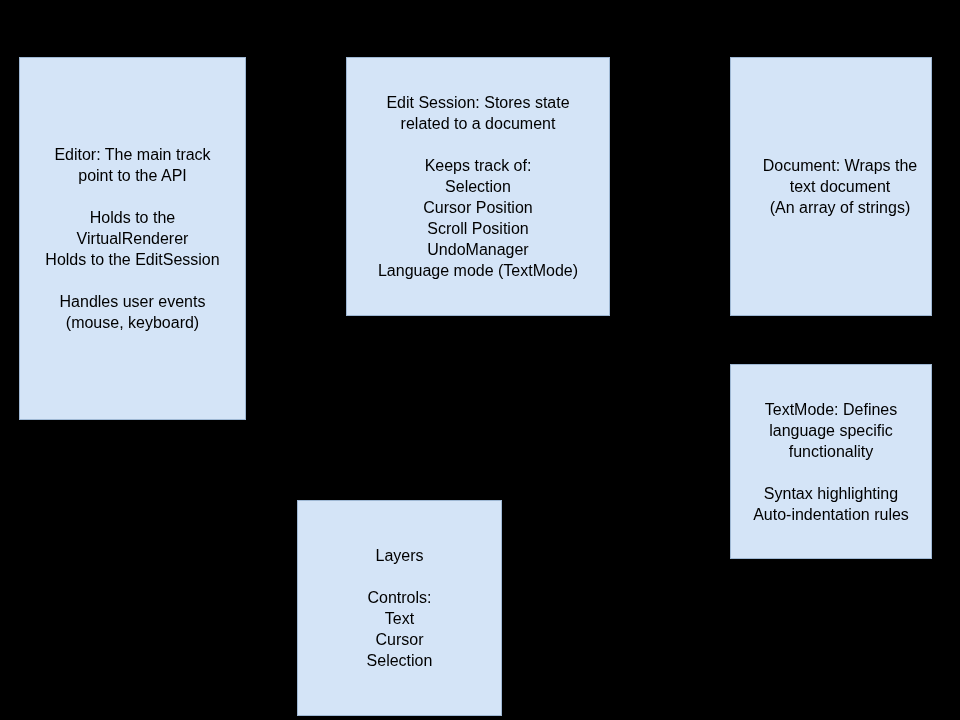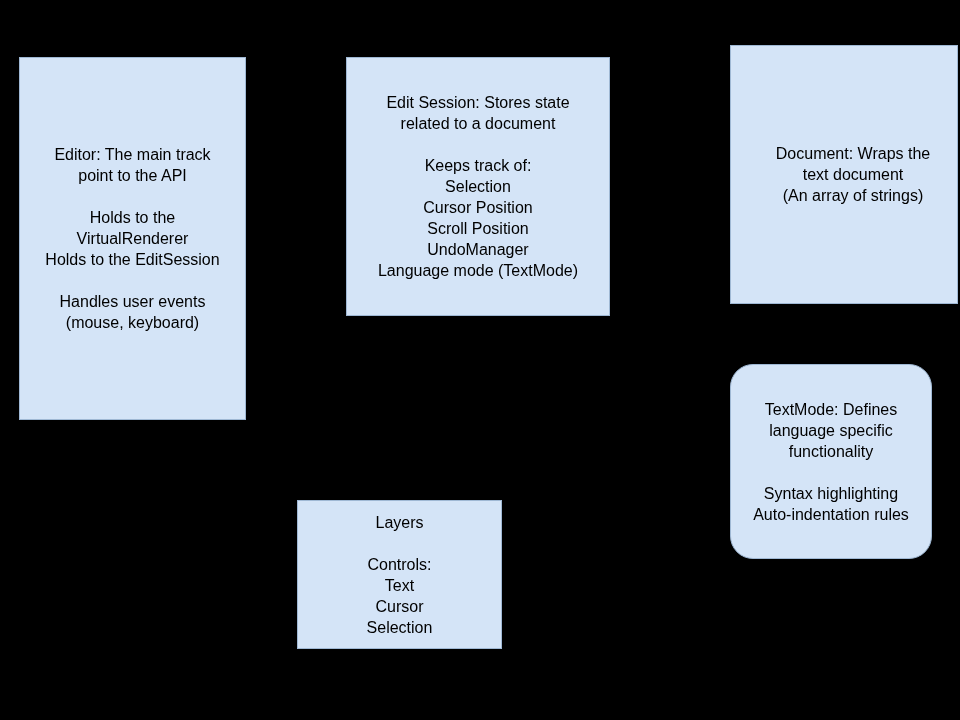--- a/index.html
+++ b/index.html
@@ -58,37 +58,37 @@
 related to a document
 
 Keeps track of:
 Selection
 Cursor Position
 Scroll Position
 UndoManager
 Language mode (TextMode)</span>
   </div>
 
-  <div class="node" style="left:730px; top:45px; width:228px; height:259px;padding-left:24px;">
+  <div class="node" style="left:730px; top:57px; width:202px; height:259px;padding-left:24px;">
     <span class="node-text">Document: Wraps the
 text document
 (An array of strings)</span>
   </div>
 
-  <div class="node" style="left:730px; top:364px; width:202px; height:195px;border-radius:23px;">
+  <div class="node" style="left:730px; top:364px; width:202px; height:195px;">
     <span class="node-text">TextMode: Defines
 language specific
 functionality
 
 Syntax highlighting
 Auto-indentation rules</span>
   </div>
 
 
-  <div class="node" style="left:297px; top:500px; width:205px; height:149px;">
+  <div class="node" style="left:297px; top:500px; width:205px; height:216px;">
     <span class="node-text">Layers
 
 Controls:
 Text
 Cursor
 Selection</span>
   </div>
 
 </div>
 

